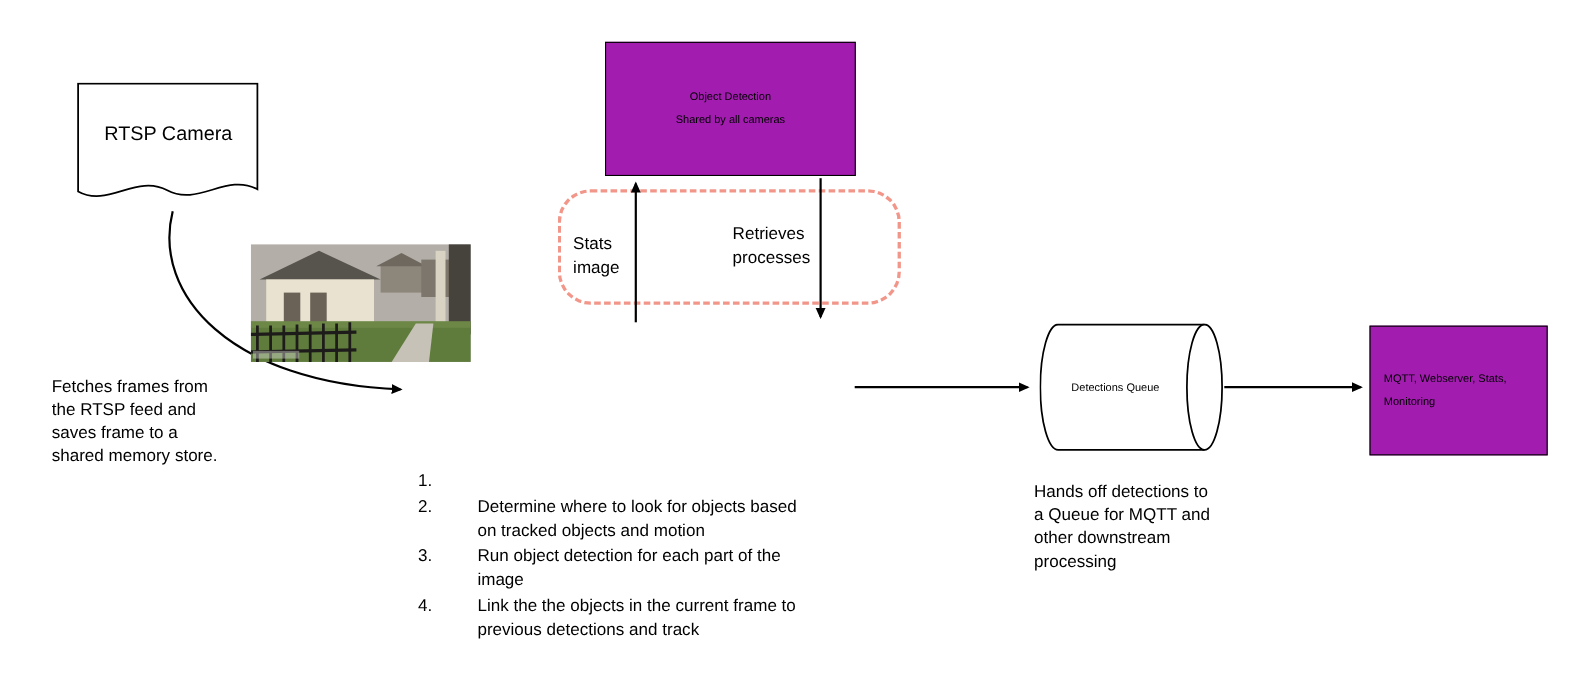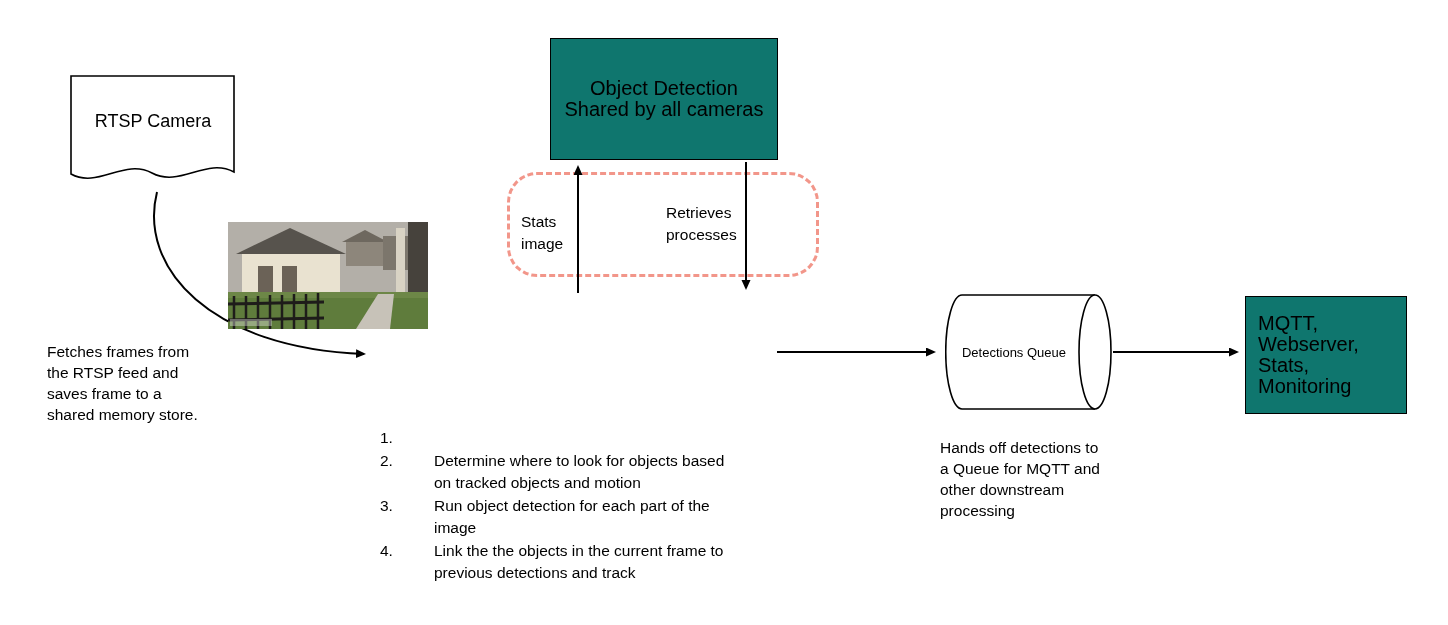--- a/index.html
+++ b/index.html
@@ -4,23 +4,23 @@
 <style>
   html,body{margin:0;padding:0;background:#ffffff;}
   .canvas{
     position:relative;width:1448px;height:625px;background:#ffffff;overflow:hidden;
     font-family:"Liberation Sans",sans-serif;color:#000;
   }
   .abs{position:absolute;box-sizing:border-box;}
   
   .node{
     position:absolute;box-sizing:border-box;
-    background:#0f766e;border:1.5px solid #000;
+    background:#a21caf;border:1.5px solid #000;
     display:flex;flex-direction:column;align-items:center;justify-content:center;
-    font-size:20px;line-height:21px;z-index:10;text-align:center;
+    font-size:10px;line-height:21px;z-index:10;text-align:center;
   }
   .node .subtitle{}
   .node.left-align{align-items:flex-start;text-align:left;padding:10px 8px 10px 12px;}
   
   .rtsp{left:70px;top:75px;width:166px;height:122px;z-index:9;}
   .rtsp svg{position:absolute;left:0;top:0;}
   .rtsp .label{position:absolute;left:0;top:36px;width:100%;text-align:center;font-size:18px;}
   
   .dashed-box{
     left:507px;top:172px;width:312px;height:105px;
@@ -33,21 +33,21 @@
   
   .steps{position:absolute;left:380px;top:427px;z-index:12;font-size:15.5px;}
   .steps .step{display:grid;grid-template-columns:54px 302px;line-height:22.5px;}
   .steps .step .num{text-align:left;}
   
   .queue{left:945px;top:294px;width:168px;height:116px;z-index:10;}
   .queue svg{position:absolute;left:0;top:0;}
   .queue .label{
     position:absolute;left:0;top:0;width:138px;height:100%;
     display:flex;align-items:center;justify-content:center;text-align:center;
-    font-size:13px;line-height:21px;
+    font-size:10px;line-height:21px;
   }
   
   .snapshot{left:228px;top:222px;width:200px;height:107px;z-index:11;}
   .snapshot svg{display:block;}
   
   .arrows{position:absolute;left:0;top:0;z-index:6;pointer-events:none;}
   .edge{fill:none;stroke:#000;stroke-width:2;}
 </style>
 </head>
 <body>

